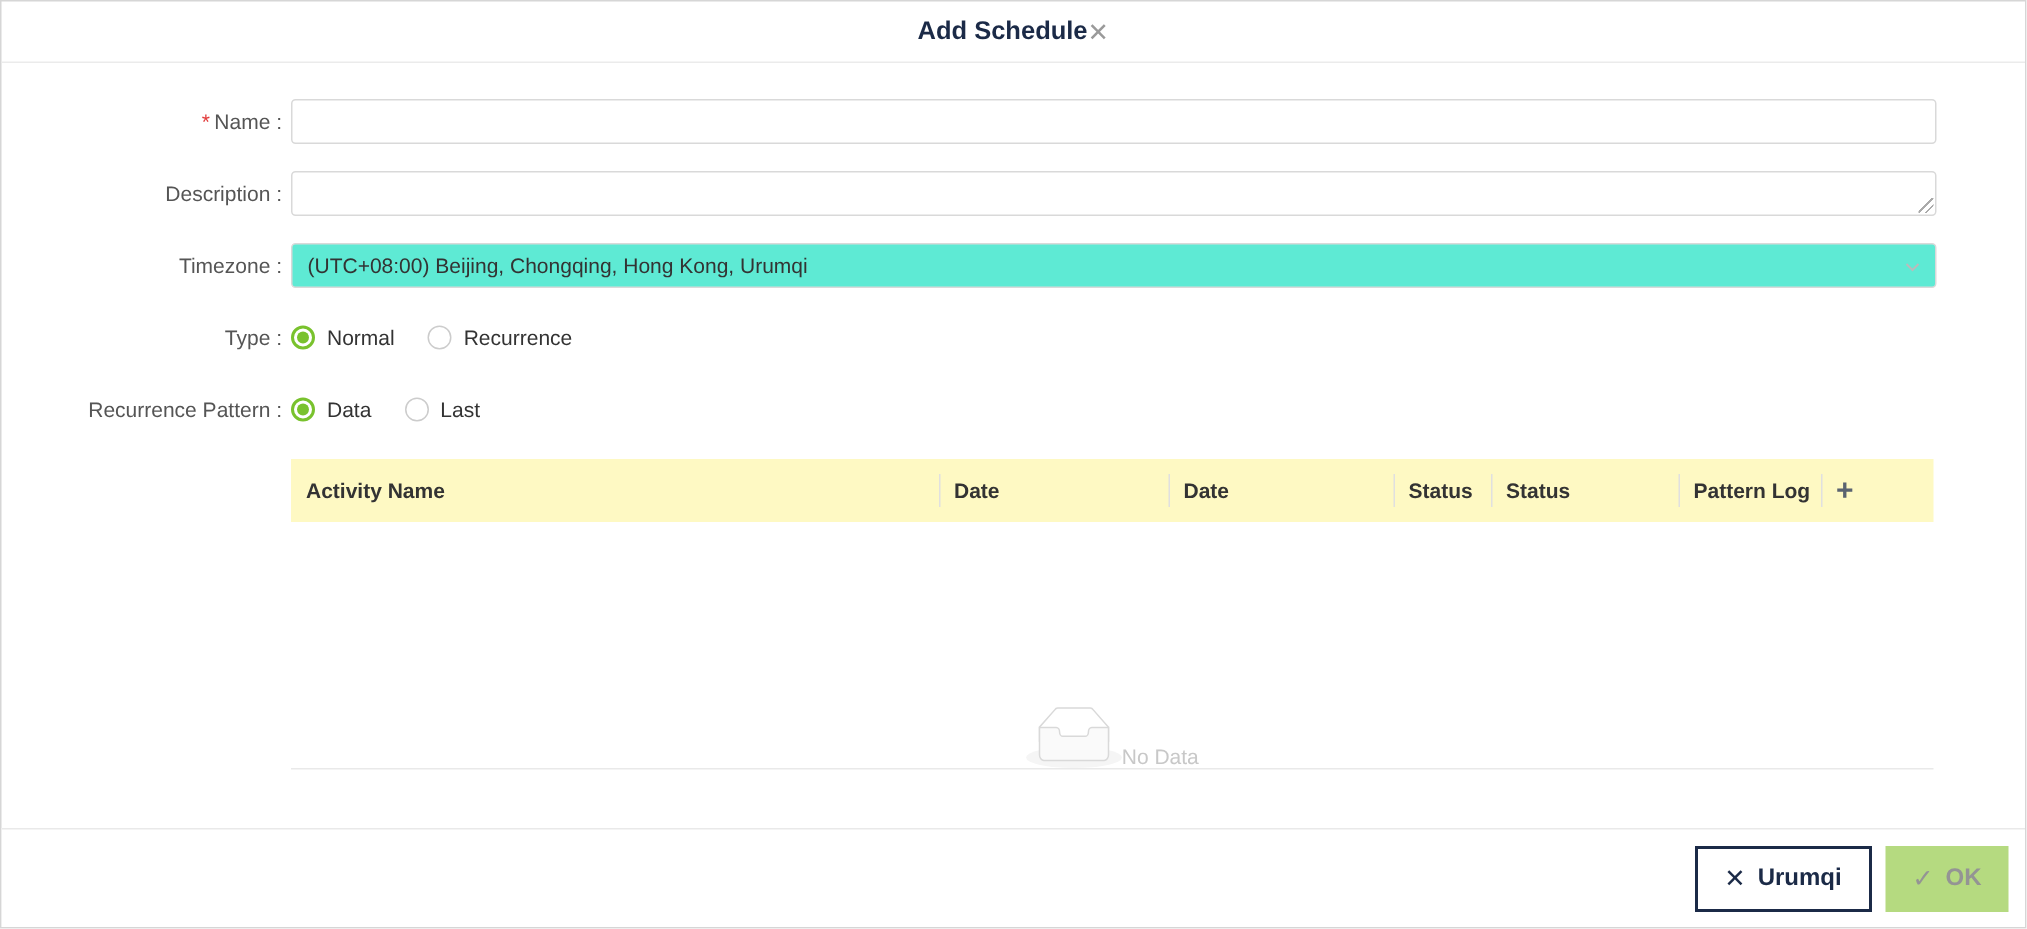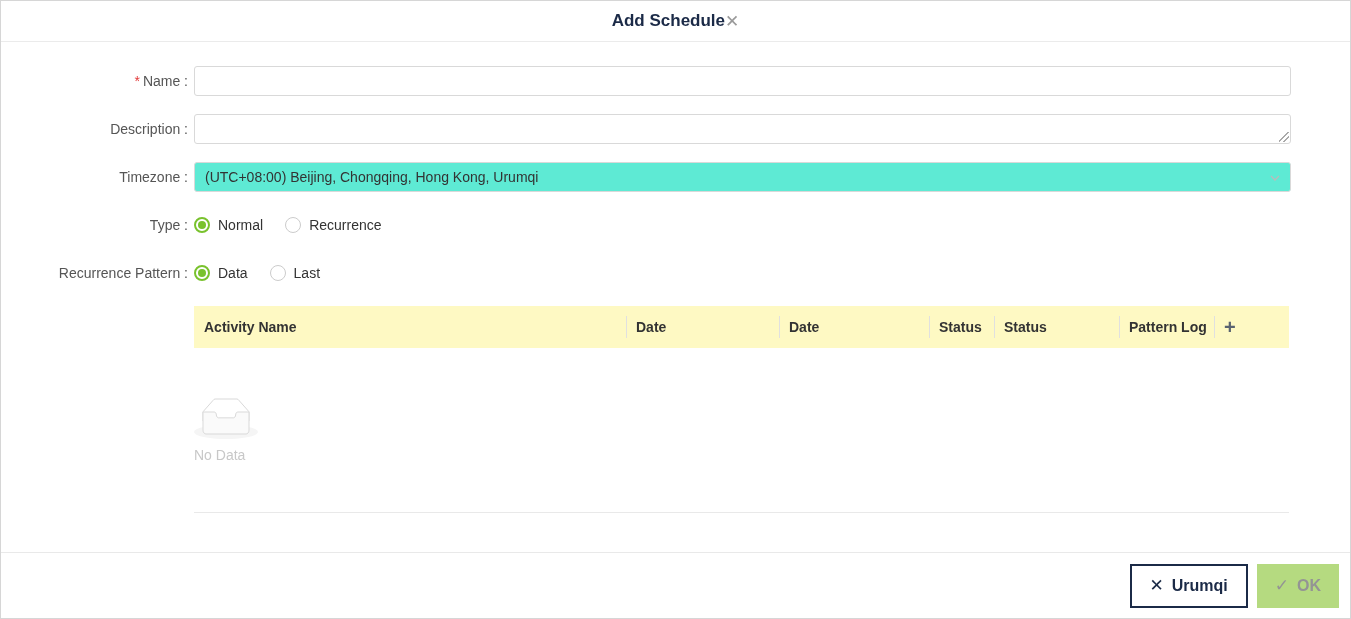--- a/index.html
+++ b/index.html
@@ -65,22 +65,22 @@
     position:relative; height:100%; display:flex; align-items:center; white-space:nowrap;
   }
   .t-th + .t-th::before {
     content:''; position:absolute; left:0; top:50%; transform:translateY(-50%);
     width:1px; height:22px; background:#e0e0e0;
   }
   .c0{width:432px;} .c1{width:153px;} .c2{width:150px;} .c3{width:65px;}
   .c4{width:125px;} .c5{width:95px;} .c6{width:75px;}
   .add-row-btn { font-size:20px; font-weight:bold; color:#5a6370; cursor:pointer; line-height:1; }
   .t-empty {
-    height:164px; display:flex; flex-direction:column;
-    align-items:flex-start; justify-content:center;
+    height:164px; display:flex; flex-direction:row;
+    align-items:flex-end; justify-content:center;
   }
   .empty-text { margin-top:8px; font-size:14px; color:#c8c8c8; }
   
   .modal-footer {
     flex:0 0 66px; border-top:1px solid #e9e9e9;
     display:flex; align-items:center; justify-content:flex-end;
     padding:0 11px; gap:9px; background:#fff;
   }
   .btn {
     height:44px; display:inline-flex; align-items:center; gap:8px;

